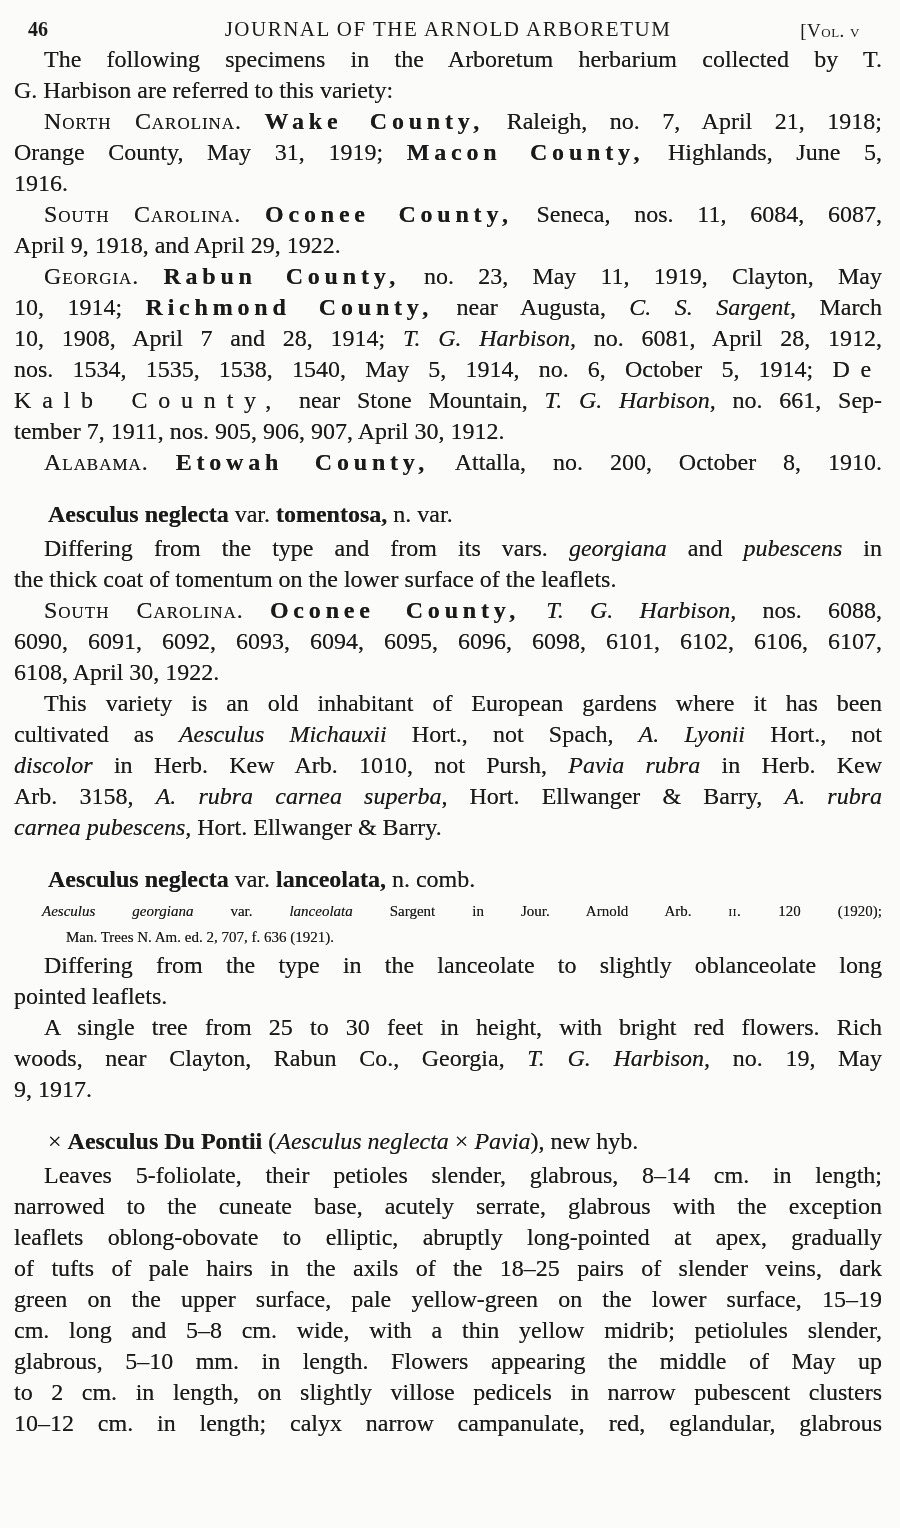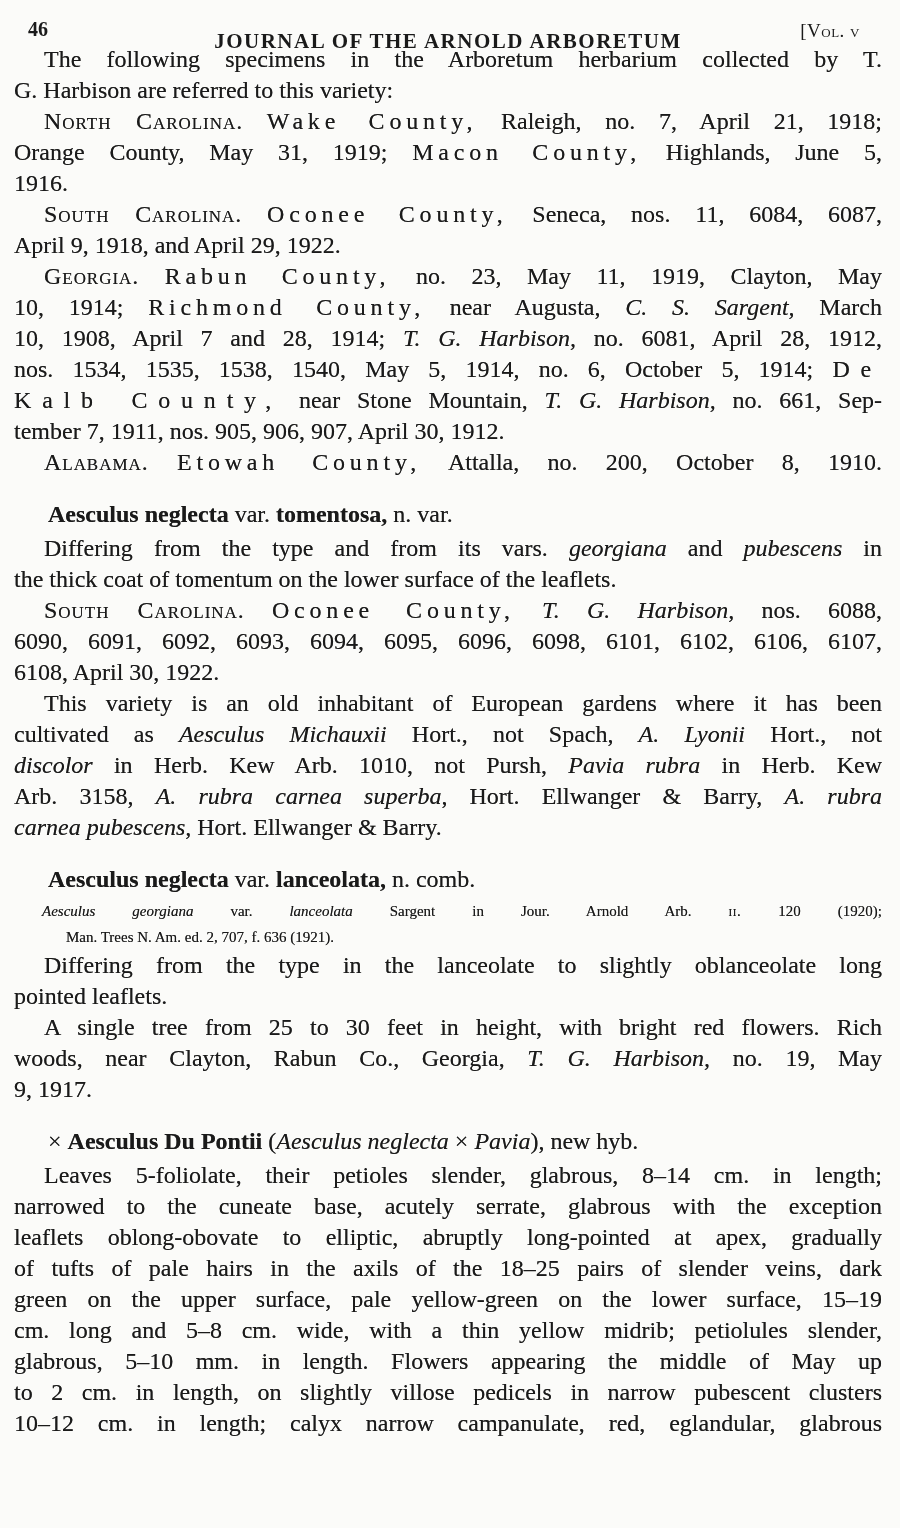--- a/index.html
+++ b/index.html
@@ -21,22 +21,22 @@
     height: 30px;
     line-height: 30px;
   }
   .pageno {
     position: absolute; left: 14px; top: 0;
     font-size: 20px; font-weight: bold;
   }
   .jtitle {
     position: absolute; left: 50%; top: 0;
     transform: translateX(-50%);
-    font-size: 21px; font-weight: bold;
-    letter-spacing: 1.5px; white-space: nowrap; margin-top: 12px;
+    font-size: 21px; font-weight: normal;
+    letter-spacing: 1.5px; white-space: nowrap;
   }
   .vollabel {
     position: absolute; right: 22px; top: 2px;
     font-size: 19px;
     font-variant: small-caps;
     letter-spacing: 0.5px;
     text-align: right;
   }
   
   .content { }
@@ -60,21 +60,21 @@
     font-size: 15px;
     line-height: 26px;
   }
   .block.synonymy .line.s1 { padding-left: 28px; }
   .block.synonymy .line.s2 { padding-left: 52px; text-align: center; text-align-last: left; }
   
   .seg-r  { }
   .seg-i  { font-style: italic; text-align: center; }
   .seg-b  { font-weight: bold; }
   .seg-sc { font-variant: small-caps; letter-spacing: 0.04em; }
-  .seg-sp { letter-spacing: 0.20em; }
+  .seg-sp { letter-spacing: 0.20em; font-weight: bold; }
   .seg-sp2 { letter-spacing: 0.45em; }
 </style>
 </head>
 <body>
 
 <div class="page">
   <div class="runhead">
     <span class="pageno">46</span>
     <span class="jtitle">JOURNAL OF THE ARNOLD ARBORETUM</span>
     <span class="vollabel">[Vol. v</span>

